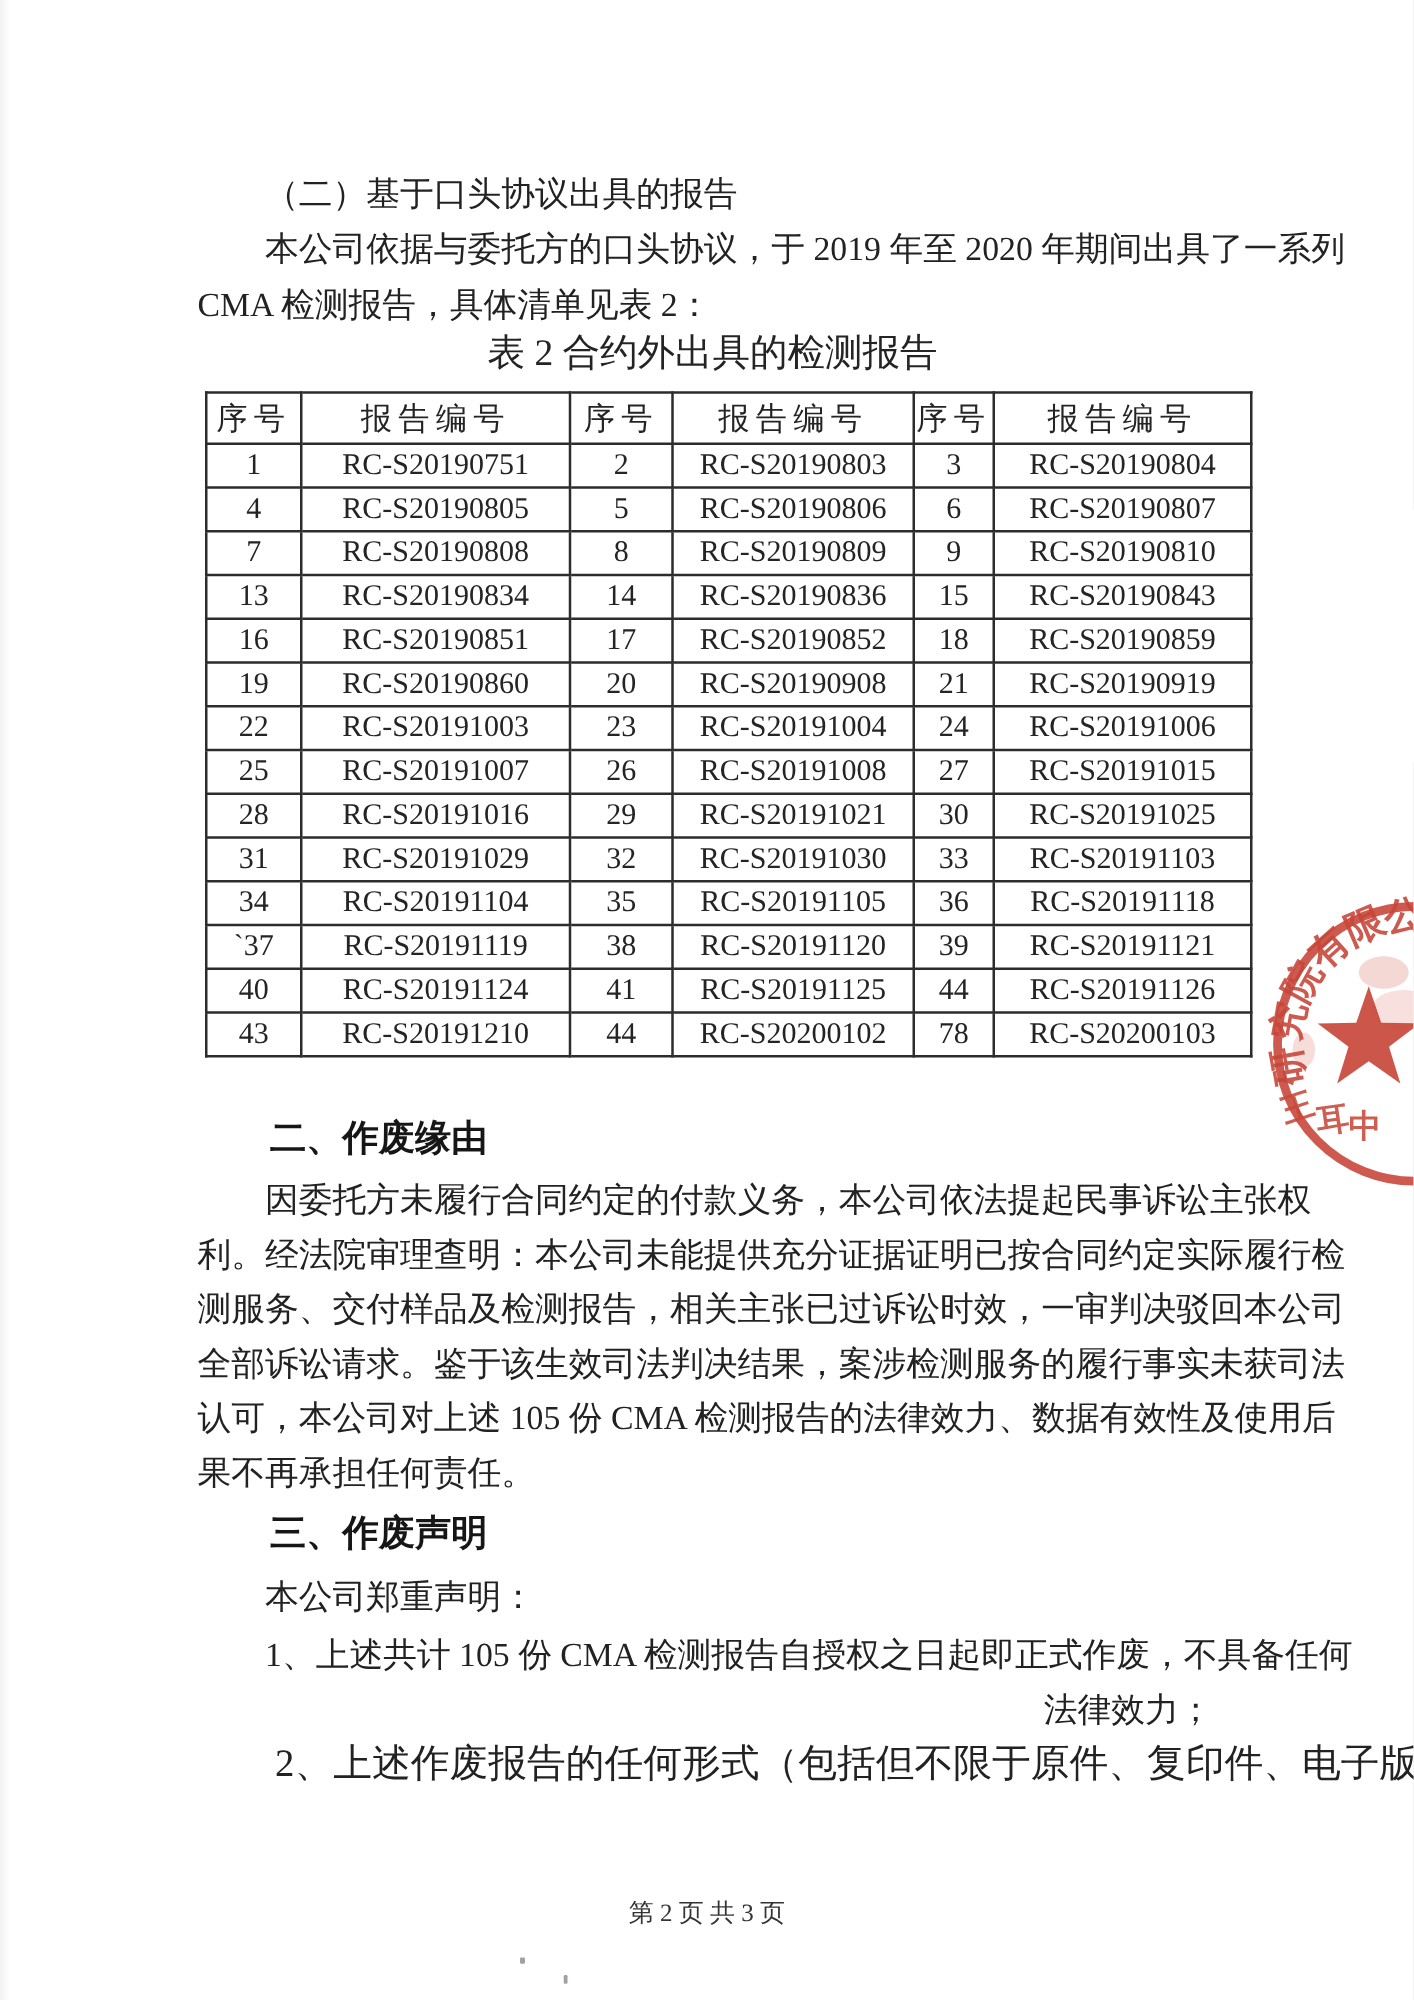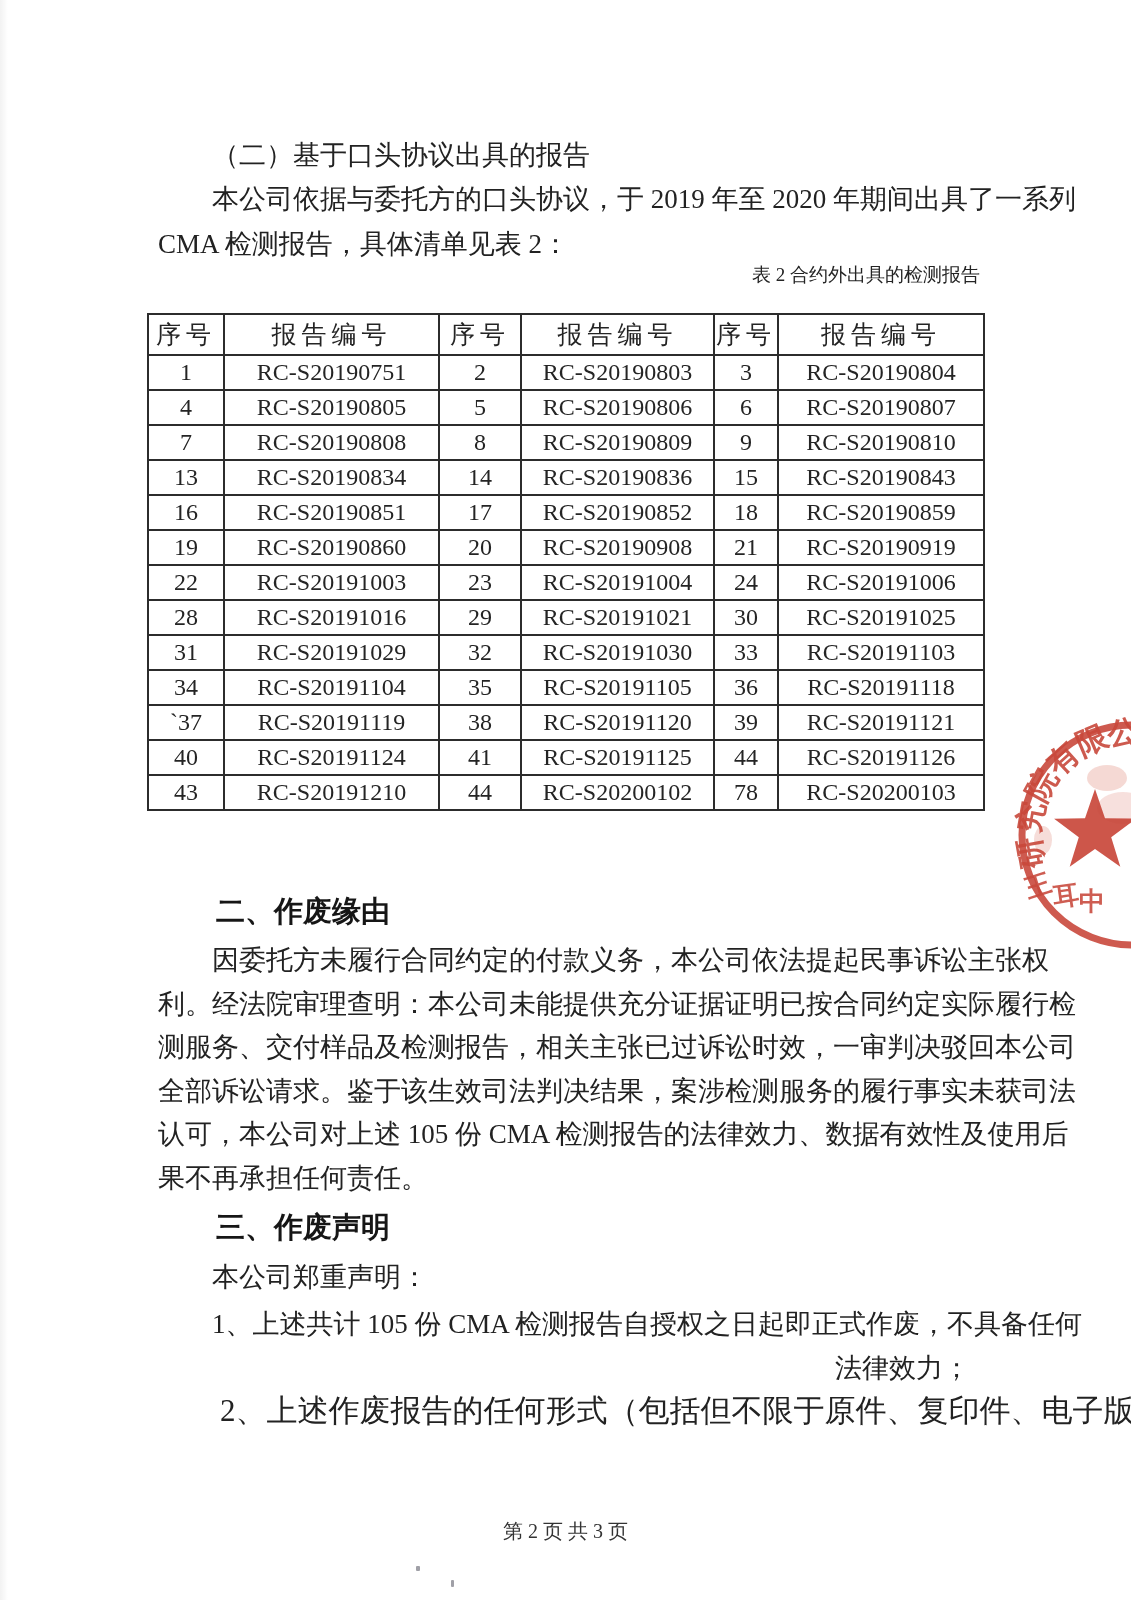--- a/index.html
+++ b/index.html
@@ -17,21 +17,21 @@
     background:linear-gradient(to right, rgba(0,0,0,0.05), rgba(0,0,0,0));
     pointer-events:none;
   }
   .abs { position:absolute; }
   .textblock { left:158px; width:812px; }
   .tline { white-space:nowrap; }
   .body-size { font-size:27px; line-height:45px; }
   .para-first-indent .tline:first-child { text-indent:2em; }
   .indent2 { text-indent:2em; }
   .h-bold { font-weight:bold; color:#161616; font-size:29px; line-height:40px; }
-  .caption { font-size:19px; text-align:right; color:#242424; }
+  .caption { font-size:30px; text-align:center; color:#242424; }
 
   table.rpt {
     border-collapse:collapse;
     table-layout:fixed;
     width:836px;
   }
   table.rpt th, table.rpt td {
     border:2px solid #2c2c2c;
     text-align:center;
     vertical-align:middle;
@@ -64,21 +64,21 @@
     <span class="tline">（二）基于口头协议出具的报告</span>
   </div>
 
   <div class="abs textblock body-size para-first-indent" style="top:177px;">
       <div class="tline">本公司依据与委托方的口头协议，于 2019 年至 2020 年期间出具了一系列</div>
       <div class="tline">CMA 检测报告，具体清单见表 2：</div>
     </div>
 
   <div class="abs caption" style="top:262px; left:160px; width:820px;">表 2 合约外出具的检测报告</div>
 
-  <table class="rpt abs" style="top:313px; left:147px;">
+  <table class="rpt abs" style="top:313px; left:164px;">
     <colgroup>
       <col style="width:76px">
         <col style="width:215px">
       <col style="width:82px">
         <col style="width:193px">
       <col style="width:64px">
         <col style="width:206px">
     </colgroup>
     <thead>
       <tr>
@@ -139,20 +139,28 @@
           <td>21</td>
           <td>RC-S20190919</td>
         </tr>
         <tr>
           <td>22</td>
           <td>RC-S20191003</td>
           <td>23</td>
           <td>RC-S20191004</td>
           <td>24</td>
           <td>RC-S20191006</td>
+        </tr>
+        <tr>
+          <td>25</td>
+          <td>RC-S20191007</td>
+          <td>26</td>
+          <td>RC-S20191008</td>
+          <td>27</td>
+          <td>RC-S20191015</td>
         </tr>
         <tr>
           <td>28</td>
           <td>RC-S20191016</td>
           <td>29</td>
           <td>RC-S20191021</td>
           <td>30</td>
           <td>RC-S20191025</td>
         </tr>
         <tr>

